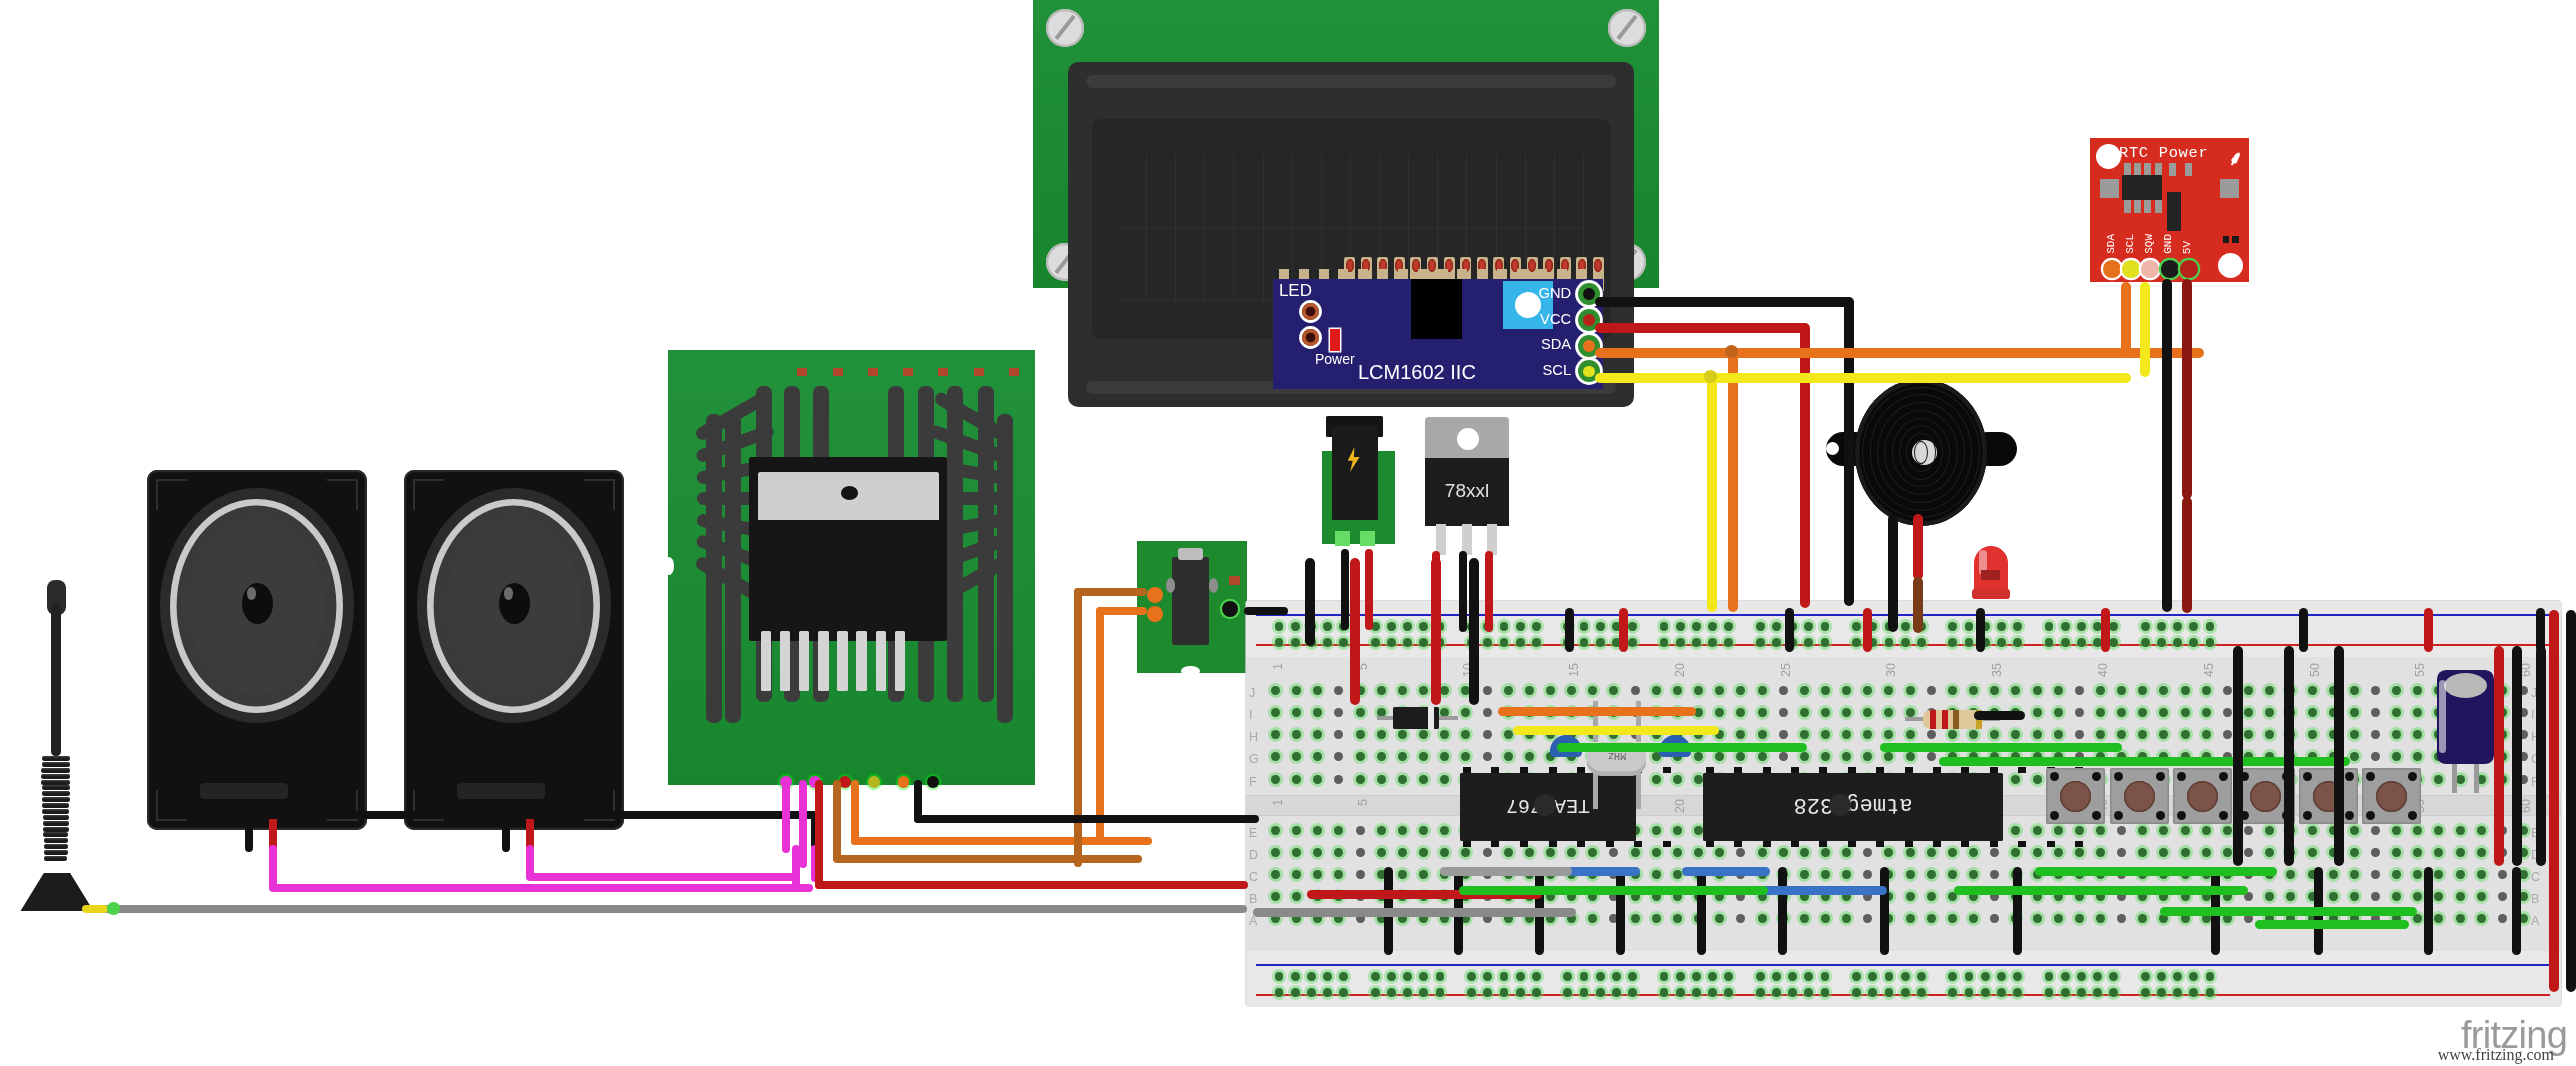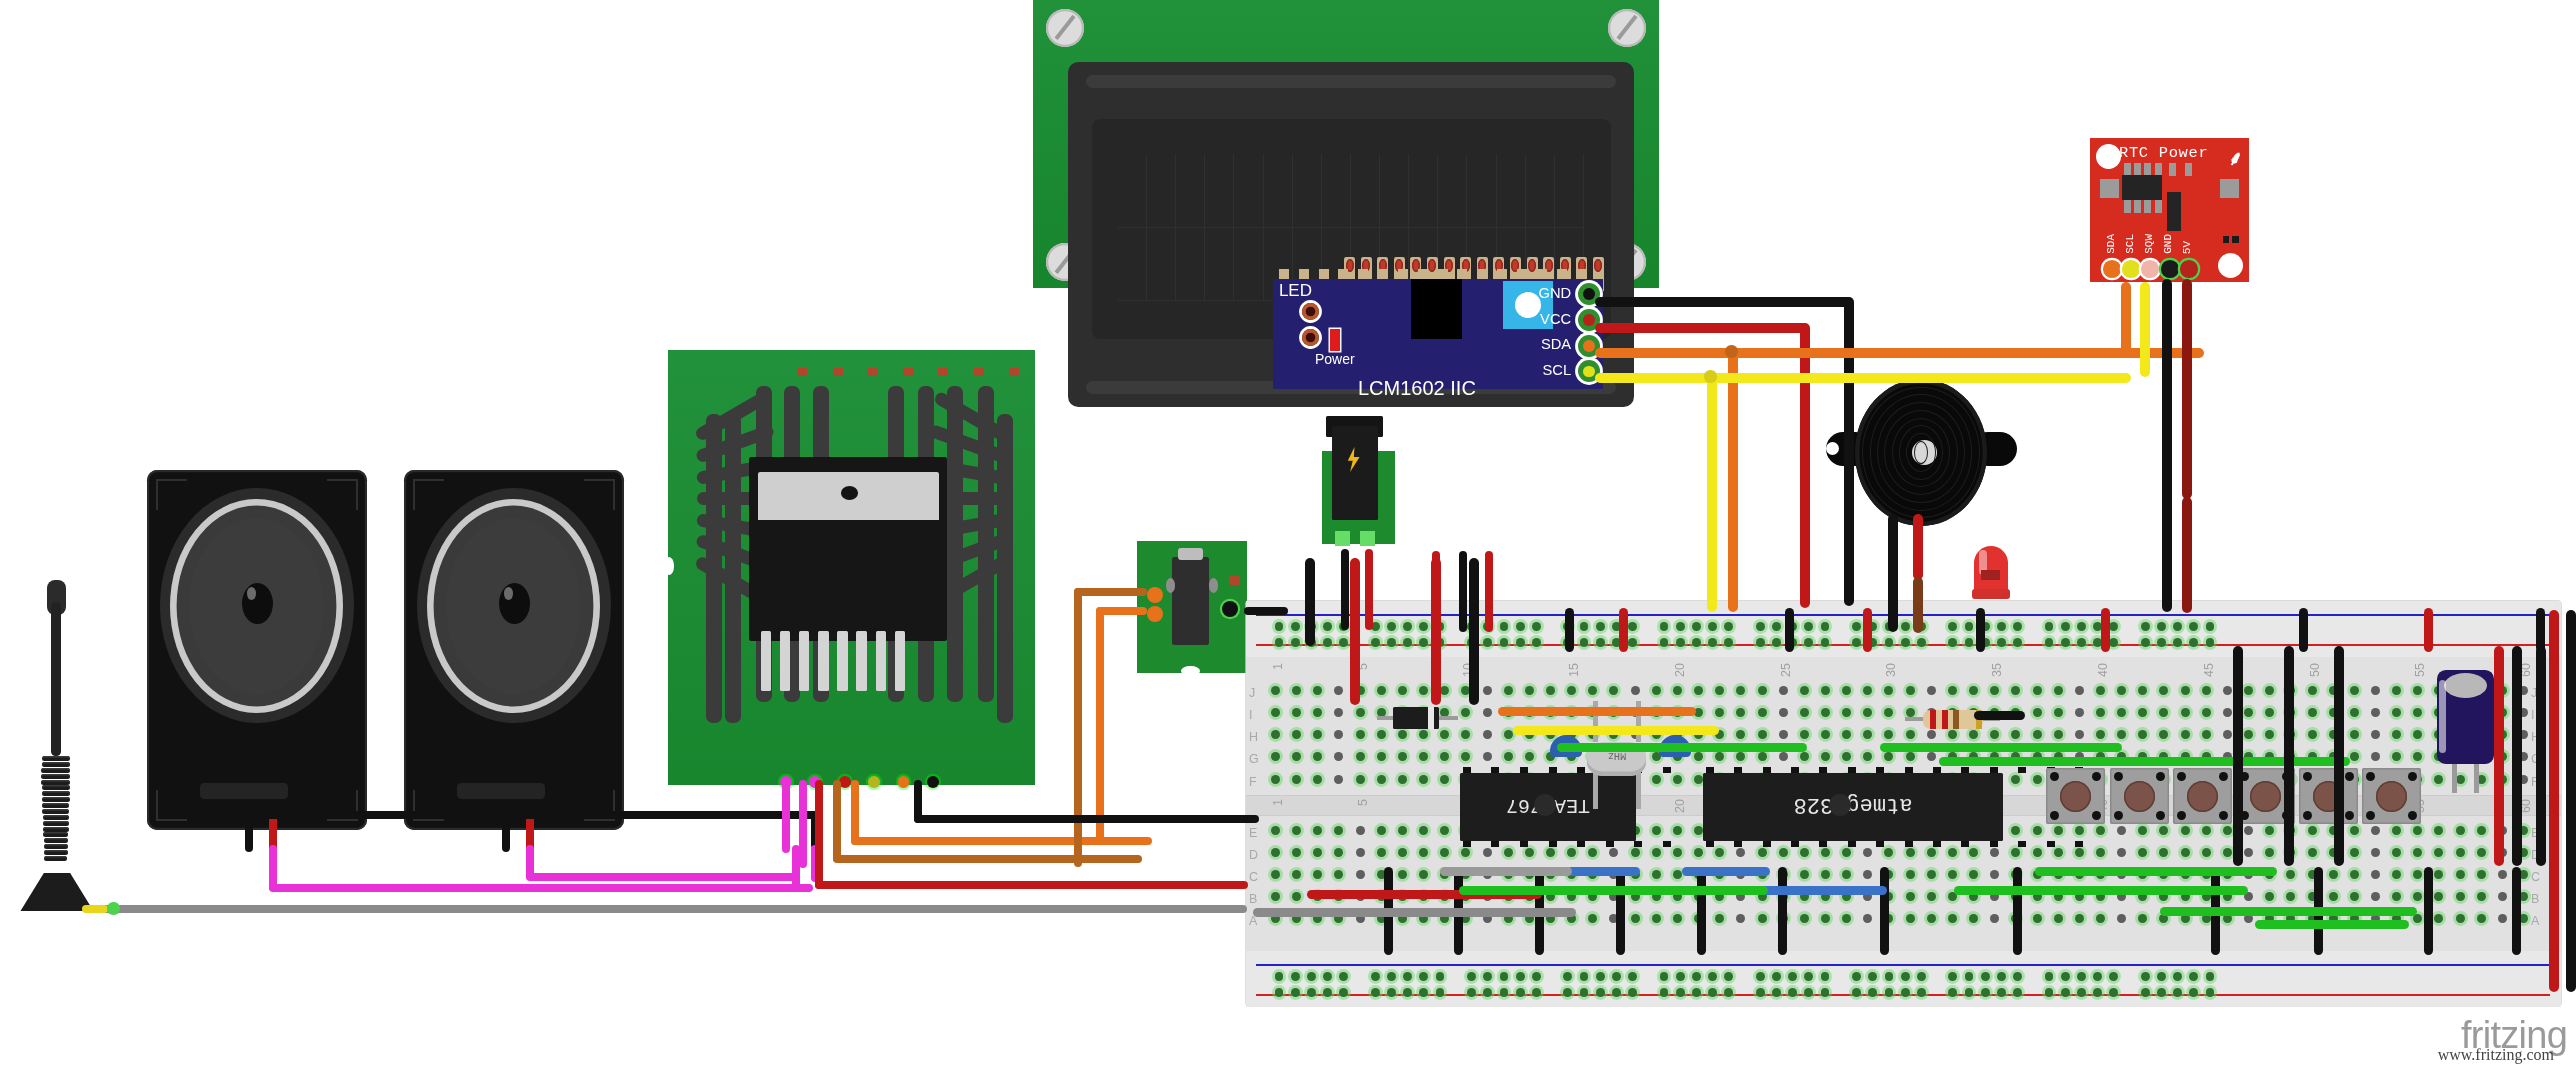--- a/index.html
+++ b/index.html
@@ -279,21 +279,21 @@
         <div style="position: absolute; left: 284px; top: 0px; width: 10.3px; height: 10.3px; background: rgb(201, 179, 138);"></div>
         <div style="position: absolute; left: 303px; top: 0px; width: 10.3px; height: 10.3px; background: rgb(201, 179, 138);"></div>
       </div>
     <span class="lab" style="left:5.9px;top:1.5px">LED</span>
     <div class="iicHole" style="top:23.5px"></div>
     <div class="iicHole" style="top:50px"></div>
     <div id="iicLedRect"></div>
     <span class="lab" style="left:42px;top:72px;font-size:14px">Power</span>
     <div id="iicChip"></div>
     <div id="iicPot"></div>
-    <span class="lab" style="left:85px;top:98px;font-size:20px">LCM1602 IIC</span>
+    <span class="lab" style="left:85px;top:82px;font-size:20px">LCM1602 IIC</span>
     <div class="iicPadWrap" style="top:4.4px">
       <div style="position:relative;height:22px;margin-bottom:3.7px">
         <span class="lab" style="right:29px;top:1.5px;font-size:14.7px">GND</span>
         <div class="iicPad" style="position:absolute;right:0;top:0">
             <i style="background:#111"></i>
           </div>
       </div>
       <div style="position:relative;height:22px;margin-bottom:3.7px">
         <span class="lab" style="right:29px;top:1.5px;font-size:14.7px">VCC</span>
         <div class="iicPad" style="position:absolute;right:0;top:0">
@@ -479,20 +479,28 @@
 
   <div id="pjack" class="abs">
     <div id="pjackPcb"></div>
     <div id="pjackTop"></div>
     <div id="pjackBody"></div>
     <div id="bolt"></div>
     <div class="pjPad" style="left:13.2px;top:115px"></div>
     <div class="pjPad" style="left:38px;top:115px"></div>
   </div>
 
+  <div id="reg" class="abs">
+    <div id="regTab"></div>
+    <div id="regBody"></div>
+    <span id="regLabel">78xxl</span>
+    <div class="regLeg" style="left:11px"></div>
+    <div class="regLeg" style="left:37px"></div>
+    <div class="regLeg" style="left:62px"></div>
+  </div>
 
   <div id="buzz" class="abs">
     <div class="buzzTab" style="left:0"><i style="left:13.2px"></i></div>
     <div class="buzzTab" style="right:0"><i style="left:19px"></i></div>
     <div id="buzzBody">
       <div id="buzzHole"></div>
     <div class="buzzRing" style="inset: 7.7px 7.3px;"></div>
         <div class="buzzRing" style="inset: 15.4px 14.7px;"></div>
         <div class="buzzRing" style="inset: 23px 22px;"></div>
         <div class="buzzRing" style="inset: 31px 29px;"></div>

